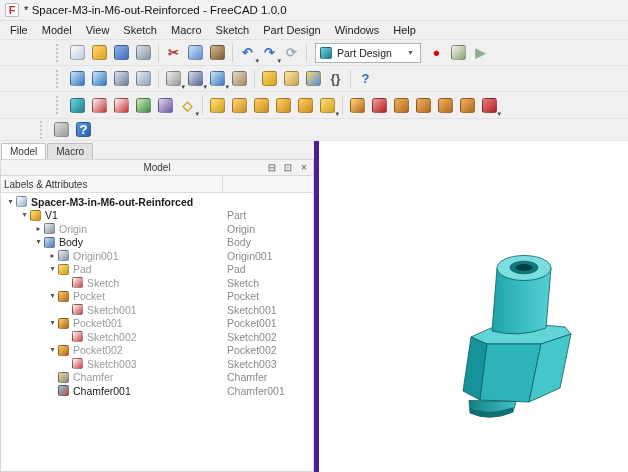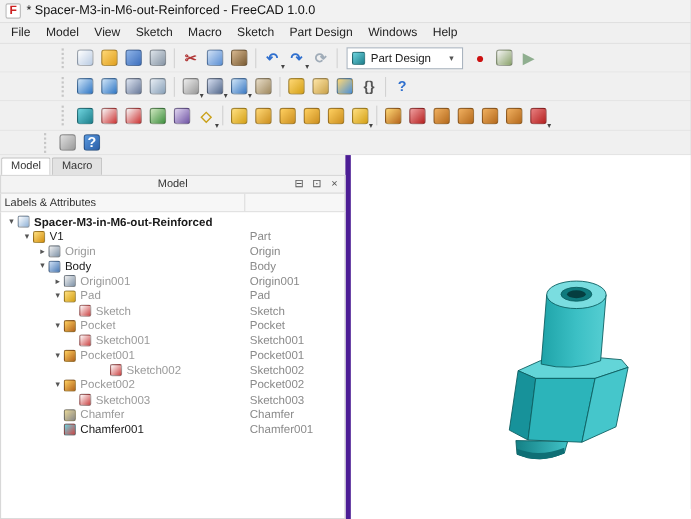--- a/index.html
+++ b/index.html
@@ -386,21 +386,21 @@
           <span class="chip-sm" style="background: linear-gradient(135deg, rgb(255, 255, 255), rgb(204, 68, 68));"></span>
           <span class="tlabel" style="color: rgb(154, 154, 154);">Sketch001</span>
           <span class="tinternal">Sketch001</span>
         </div>
         <div class="trow" style="padding-left: 46px;">
           <span class="arrow">▾</span>
           <span class="chip-sm" style="background: linear-gradient(135deg, rgb(255, 208, 96), rgb(181, 101, 29));"></span>
           <span class="tlabel" style="color: rgb(154, 154, 154);">Pocket001</span>
           <span class="tinternal">Pocket001</span>
         </div>
-        <div class="trow" style="padding-left: 88px; text-align: right;">
+        <div class="trow" style="padding-left: 60px; text-align: right;">
           <span class="arrow"></span>
           <span class="chip-sm" style="background: linear-gradient(135deg, rgb(255, 255, 255), rgb(204, 68, 68));"></span>
           <span class="tlabel" style="color: rgb(154, 154, 154);">Sketch002</span>
           <span class="tinternal">Sketch002</span>
         </div>
         <div class="trow" style="padding-left: 46px;">
           <span class="arrow">▾</span>
           <span class="chip-sm" style="background: linear-gradient(135deg, rgb(255, 208, 96), rgb(181, 101, 29));"></span>
           <span class="tlabel" style="color: rgb(154, 154, 154);">Pocket002</span>
           <span class="tinternal">Pocket002</span>

